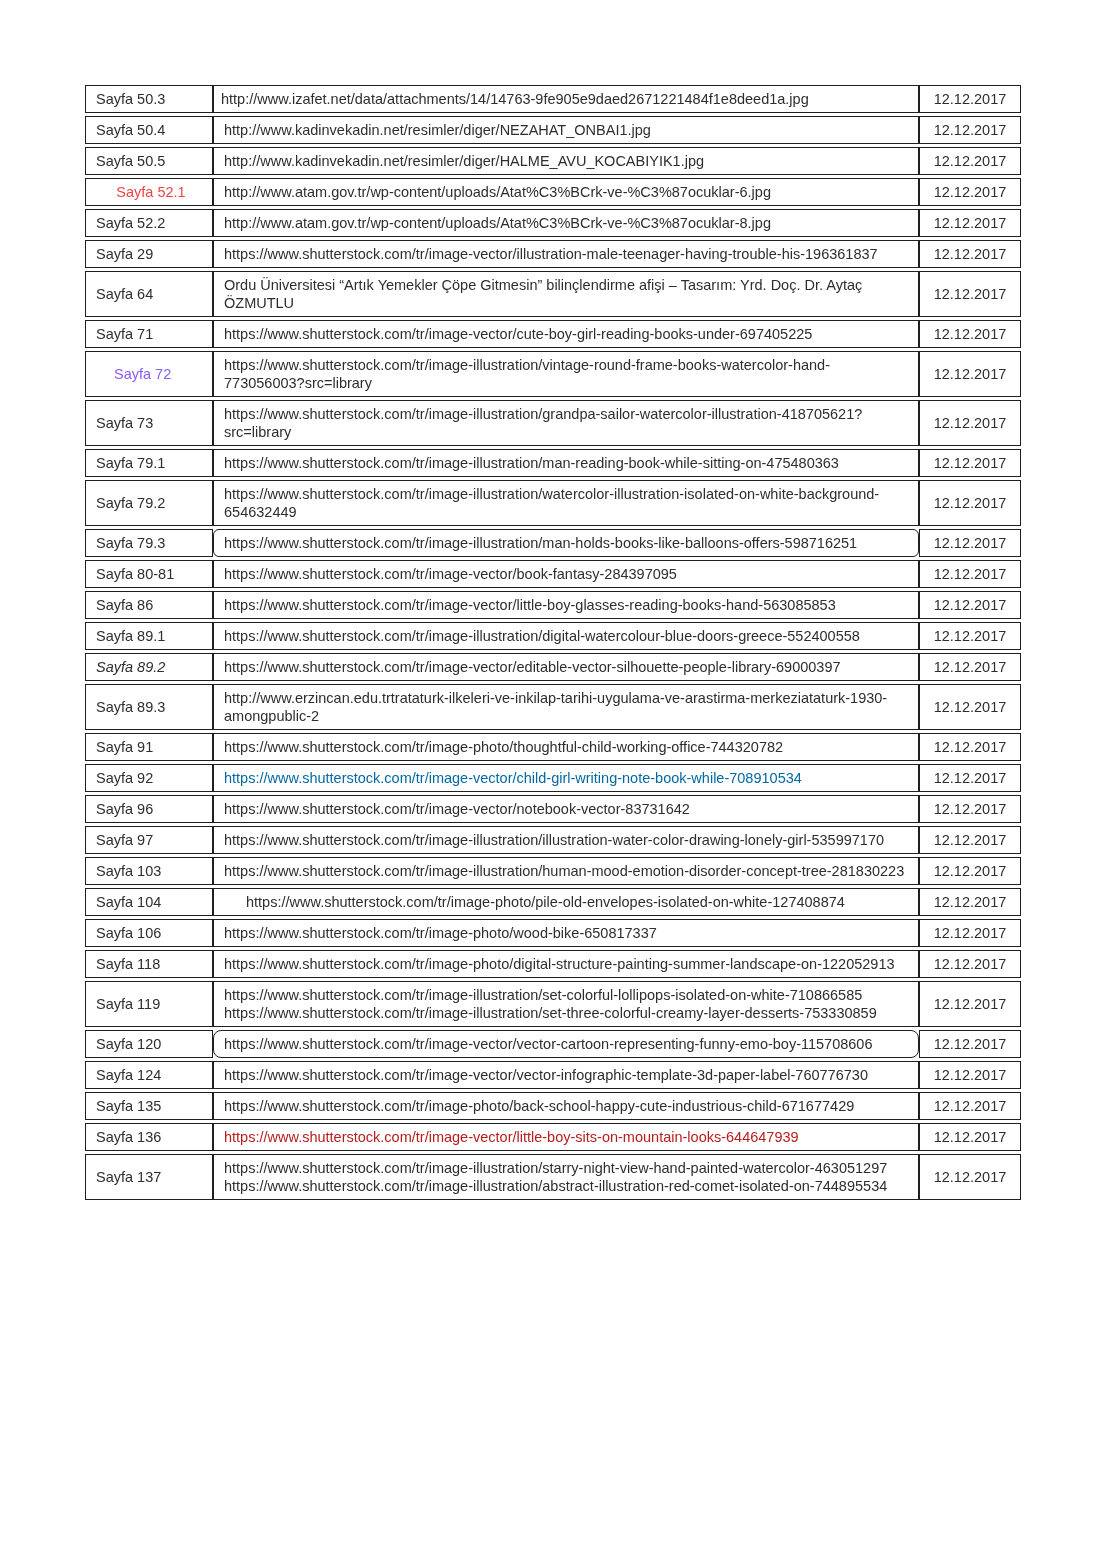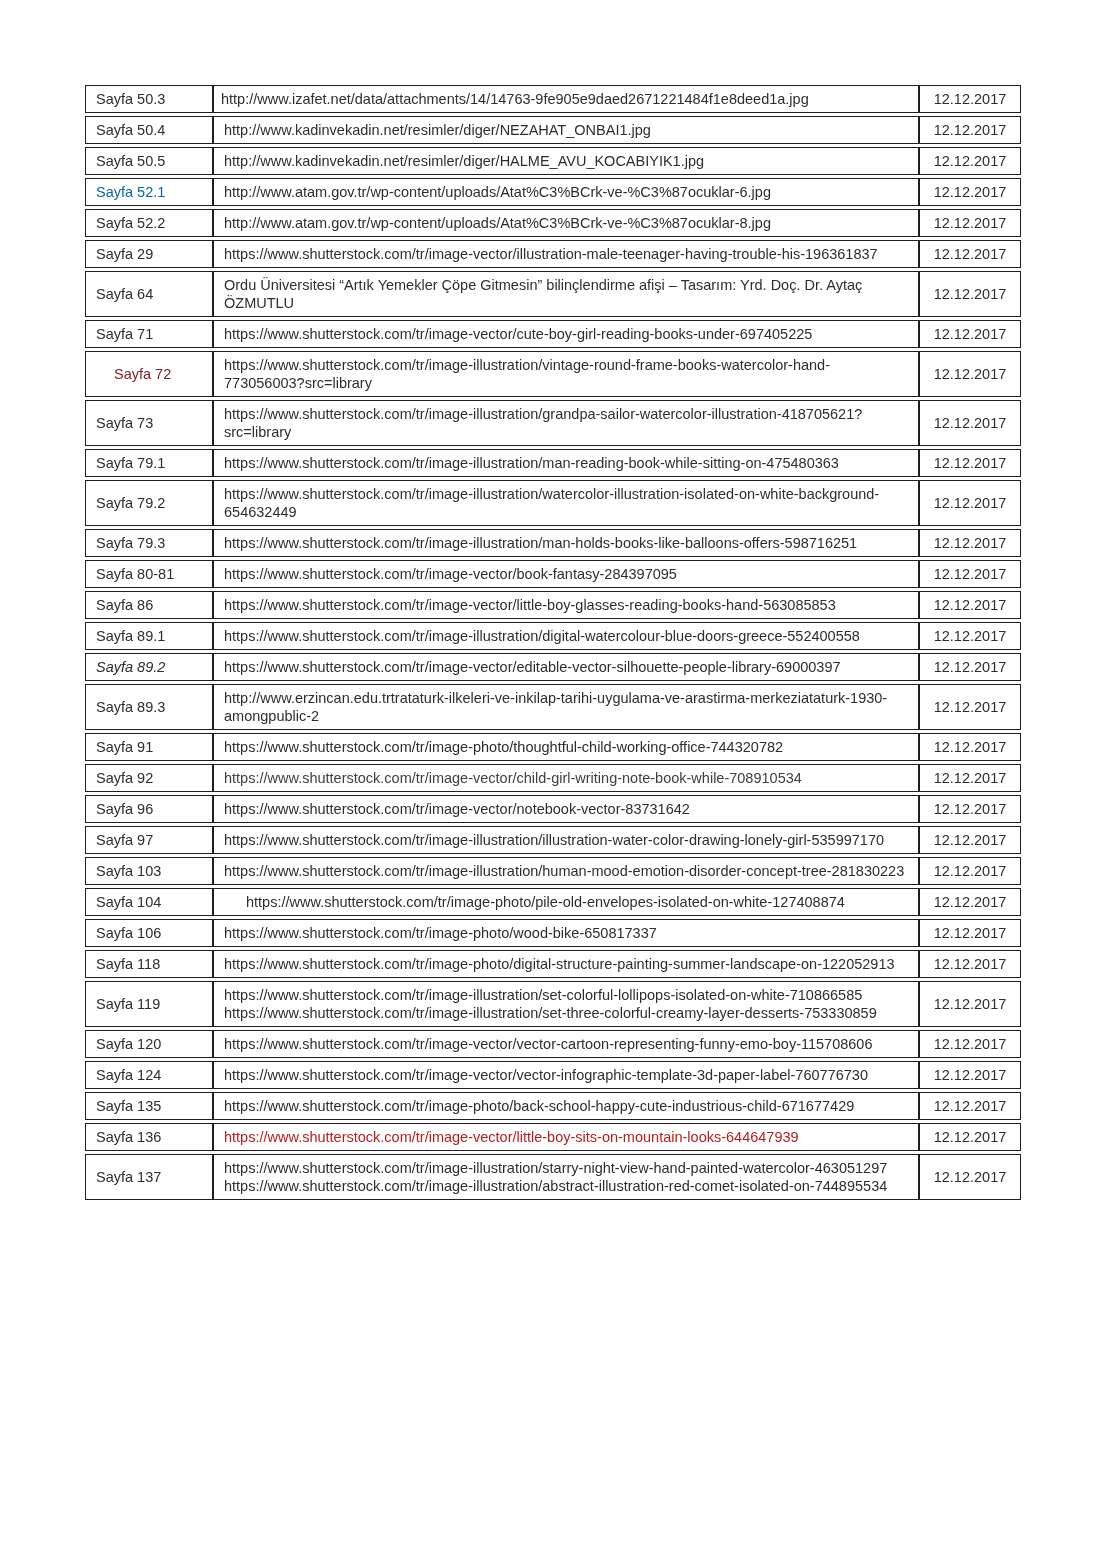--- a/index.html
+++ b/index.html
@@ -88,21 +88,21 @@
 
   <tr>
     <td class="page-col" style="border-color: rgb(31, 31, 31); color: rgb(46, 46, 46);">Sayfa 50.5</td>
     <td class="src-col" style="border-color: rgb(31, 31, 31); color: rgb(46, 46, 46);">
             <div class="source-line">http://www.kadinvekadin.net/resimler/diger/HALME_AVU_KOCABIYIK1.jpg</div>
           </td>
     <td class="date-col" style="border-color: rgb(31, 31, 31); color: rgb(46, 46, 46);">12.12.2017</td>
   </tr>
 
   <tr>
-    <td class="page-col" style="border-color: rgb(31, 31, 31); color: #0369a1;">Sayfa 52.1</td>
+    <td class="page-col" style="border-color: rgb(31, 31, 31); color: #ef4444; text-align: center;">Sayfa 52.1</td>
     <td class="src-col" style="border-color: rgb(31, 31, 31); color: rgb(46, 46, 46);">
             <div class="source-line">http://www.atam.gov.tr/wp-content/uploads/Atat%C3%BCrk-ve-%C3%87ocuklar-6.jpg</div>
           </td>
     <td class="date-col" style="border-color: rgb(31, 31, 31); color: rgb(46, 46, 46);">12.12.2017</td>
   </tr>
 
   <tr>
     <td class="page-col" style="border-color: rgb(31, 31, 31); color: rgb(46, 46, 46);">Sayfa 52.2</td>
     <td class="src-col" style="border-color: rgb(31, 31, 31); color: rgb(46, 46, 46);">
             <div class="source-line">http://www.atam.gov.tr/wp-content/uploads/Atat%C3%BCrk-ve-%C3%87ocuklar-8.jpg</div>
@@ -128,21 +128,21 @@
 
   <tr>
     <td class="page-col" style="border-color: rgb(31, 31, 31); color: rgb(46, 46, 46);">Sayfa 71</td>
     <td class="src-col" style="border-color: rgb(31, 31, 31); color: rgb(46, 46, 46);">
             <div class="source-line">https://www.shutterstock.com/tr/image-vector/cute-boy-girl-reading-books-under-697405225</div>
           </td>
     <td class="date-col" style="border-color: rgb(31, 31, 31); color: rgb(46, 46, 46);">12.12.2017</td>
   </tr>
 
   <tr>
-    <td class="page-col" style="border-color: rgb(31, 31, 31); color: #7f1d1d; padding-left: 28px;">Sayfa 72</td>
+    <td class="page-col" style="border-color: rgb(31, 31, 31); color: #8b5cf6; padding-left: 28px;">Sayfa 72</td>
     <td class="src-col" style="border-color: rgb(31, 31, 31); color: rgb(46, 46, 46);">
             <div class="source-line">https://www.shutterstock.com/tr/image-illustration/vintage-round-frame-books-watercolor-hand-773056003?src=library</div>
           </td>
     <td class="date-col" style="border-color: rgb(31, 31, 31); color: rgb(46, 46, 46);">12.12.2017</td>
   </tr>
 
   <tr>
     <td class="page-col" style="border-color: rgb(31, 31, 31); color: rgb(46, 46, 46);">Sayfa 73</td>
     <td class="src-col" style="border-color: rgb(31, 31, 31); color: rgb(46, 46, 46);">
             <div class="source-line">https://www.shutterstock.com/tr/image-illustration/grandpa-sailor-watercolor-illustration-418705621?src=library</div>
@@ -161,21 +161,21 @@
   <tr>
     <td class="page-col" style="border-color: rgb(31, 31, 31); color: rgb(46, 46, 46);">Sayfa 79.2</td>
     <td class="src-col" style="border-color: rgb(31, 31, 31); color: rgb(46, 46, 46);">
             <div class="source-line">https://www.shutterstock.com/tr/image-illustration/watercolor-illustration-isolated-on-white-background-654632449</div>
           </td>
     <td class="date-col" style="border-color: rgb(31, 31, 31); color: rgb(46, 46, 46);">12.12.2017</td>
   </tr>
 
   <tr>
     <td class="page-col" style="border-color: rgb(31, 31, 31); color: rgb(46, 46, 46);">Sayfa 79.3</td>
-    <td class="src-col" style="border-color: rgb(31, 31, 31); color: rgb(46, 46, 46);">
+    <td class="src-col" style="border-color: rgb(31, 31, 31); color: rgb(46, 46, 46); border-radius: 6px;">
             <div class="source-line">https://www.shutterstock.com/tr/image-illustration/man-holds-books-like-balloons-offers-598716251</div>
           </td>
     <td class="date-col" style="border-color: rgb(31, 31, 31); color: rgb(46, 46, 46);">12.12.2017</td>
   </tr>
 
   <tr>
     <td class="page-col" style="border-color: rgb(31, 31, 31); color: rgb(46, 46, 46);">Sayfa 80-81</td>
     <td class="src-col" style="border-color: rgb(31, 31, 31); color: rgb(46, 46, 46);">
             <div class="source-line">https://www.shutterstock.com/tr/image-vector/book-fantasy-284397095</div>
           </td>
@@ -217,21 +217,21 @@
   <tr>
     <td class="page-col" style="border-color: rgb(31, 31, 31); color: rgb(46, 46, 46);">Sayfa 91</td>
     <td class="src-col" style="border-color: rgb(31, 31, 31); color: rgb(46, 46, 46);">
             <div class="source-line">https://www.shutterstock.com/tr/image-photo/thoughtful-child-working-office-744320782</div>
           </td>
     <td class="date-col" style="border-color: rgb(31, 31, 31); color: rgb(46, 46, 46);">12.12.2017</td>
   </tr>
 
   <tr>
     <td class="page-col" style="border-color: rgb(31, 31, 31); color: rgb(46, 46, 46);">Sayfa 92</td>
-    <td class="src-col" style="border-color: rgb(31, 31, 31); color: #404040; margin-left: 41px;">
+    <td class="src-col" style="border-color: rgb(31, 31, 31); color: #0369a1; margin-left: 41px;">
             <div class="source-line">https://www.shutterstock.com/tr/image-vector/child-girl-writing-note-book-while-708910534</div>
           </td>
     <td class="date-col" style="border-color: rgb(31, 31, 31); color: rgb(46, 46, 46);">12.12.2017</td>
   </tr>
 
   <tr>
     <td class="page-col" style="border-color: rgb(31, 31, 31); color: rgb(46, 46, 46);">Sayfa 96</td>
     <td class="src-col" style="border-color: rgb(31, 31, 31); color: rgb(46, 46, 46);">
             <div class="source-line">https://www.shutterstock.com/tr/image-vector/notebook-vector-83731642</div>
           </td>
@@ -282,21 +282,21 @@
     <td class="page-col" style="border-color: rgb(31, 31, 31); color: rgb(46, 46, 46);">Sayfa 119</td>
     <td class="src-col" style="border-color: rgb(31, 31, 31); color: rgb(46, 46, 46);">
             <div class="source-line">https://www.shutterstock.com/tr/image-illustration/set-colorful-lollipops-isolated-on-white-710866585</div>
             <div class="source-line">https://www.shutterstock.com/tr/image-illustration/set-three-colorful-creamy-layer-desserts-753330859</div>
           </td>
     <td class="date-col" style="border-color: rgb(31, 31, 31); color: rgb(46, 46, 46);">12.12.2017</td>
   </tr>
 
   <tr>
     <td class="page-col" style="border-color: rgb(31, 31, 31); color: rgb(46, 46, 46);">Sayfa 120</td>
-    <td class="src-col" style="border-color: rgb(31, 31, 31); color: rgb(46, 46, 46);">
+    <td class="src-col" style="border-color: rgb(31, 31, 31); color: rgb(46, 46, 46); border-radius: 8px;">
             <div class="source-line">https://www.shutterstock.com/tr/image-vector/vector-cartoon-representing-funny-emo-boy-115708606</div>
           </td>
     <td class="date-col" style="border-color: rgb(31, 31, 31); color: rgb(46, 46, 46);">12.12.2017</td>
   </tr>
 
   <tr>
     <td class="page-col" style="border-color: rgb(31, 31, 31); color: rgb(46, 46, 46);">Sayfa 124</td>
     <td class="src-col" style="border-color: rgb(31, 31, 31); color: rgb(46, 46, 46);">
             <div class="source-line">https://www.shutterstock.com/tr/image-vector/vector-infographic-template-3d-paper-label-760776730</div>
           </td>

